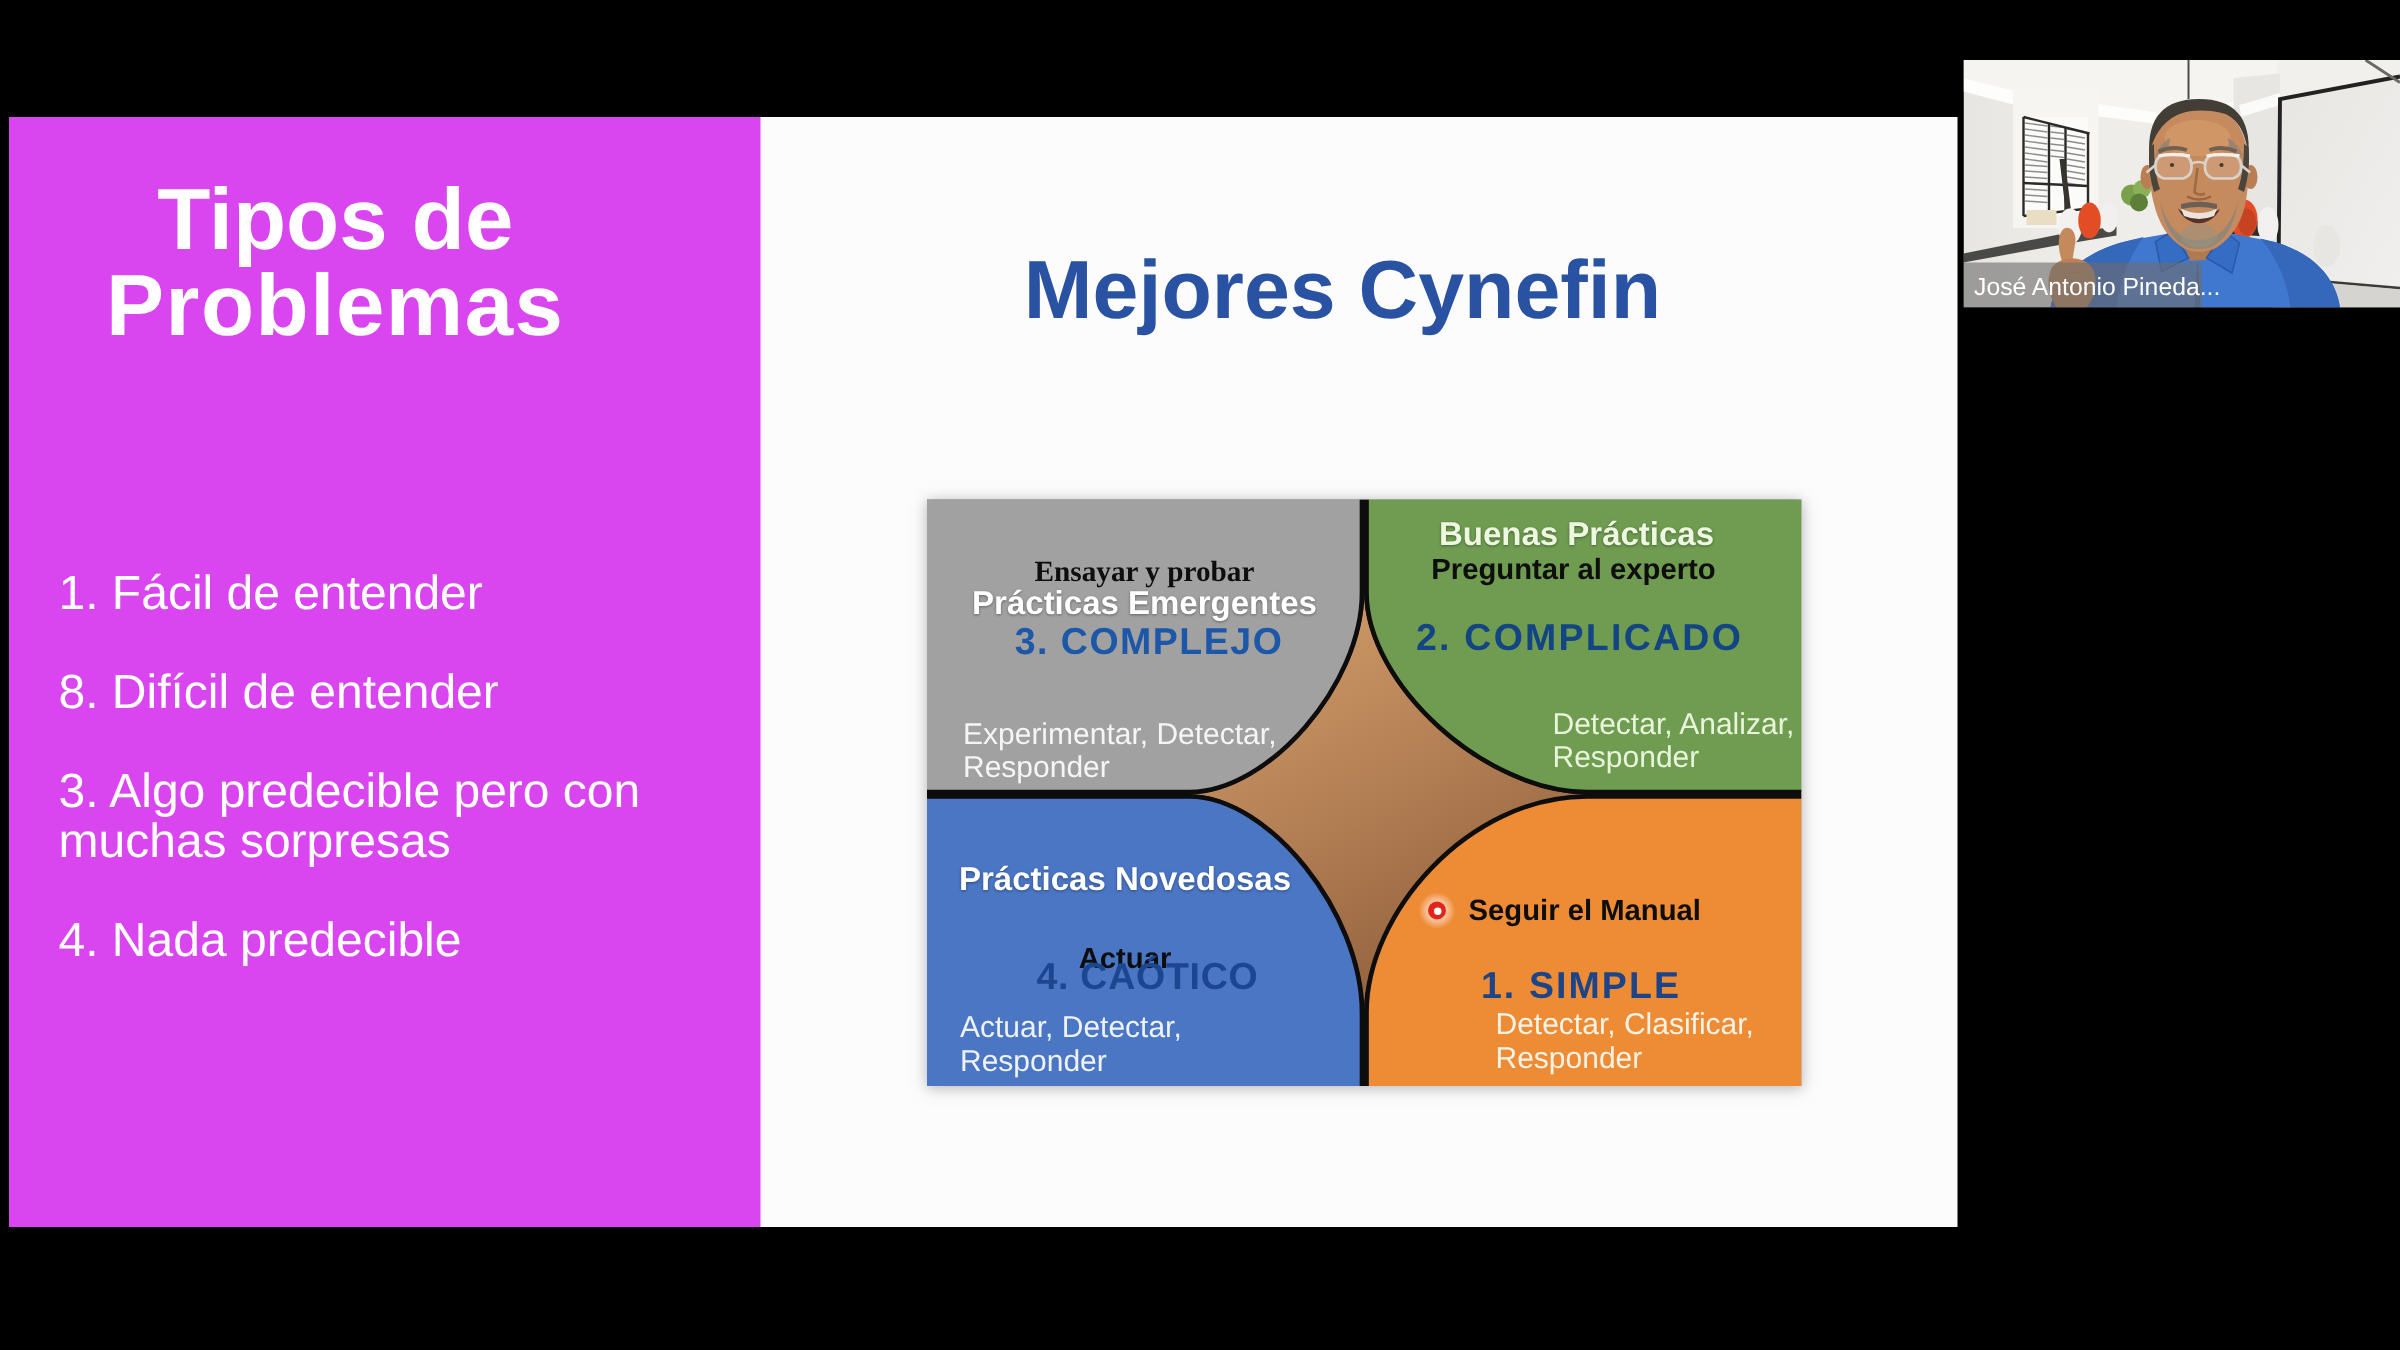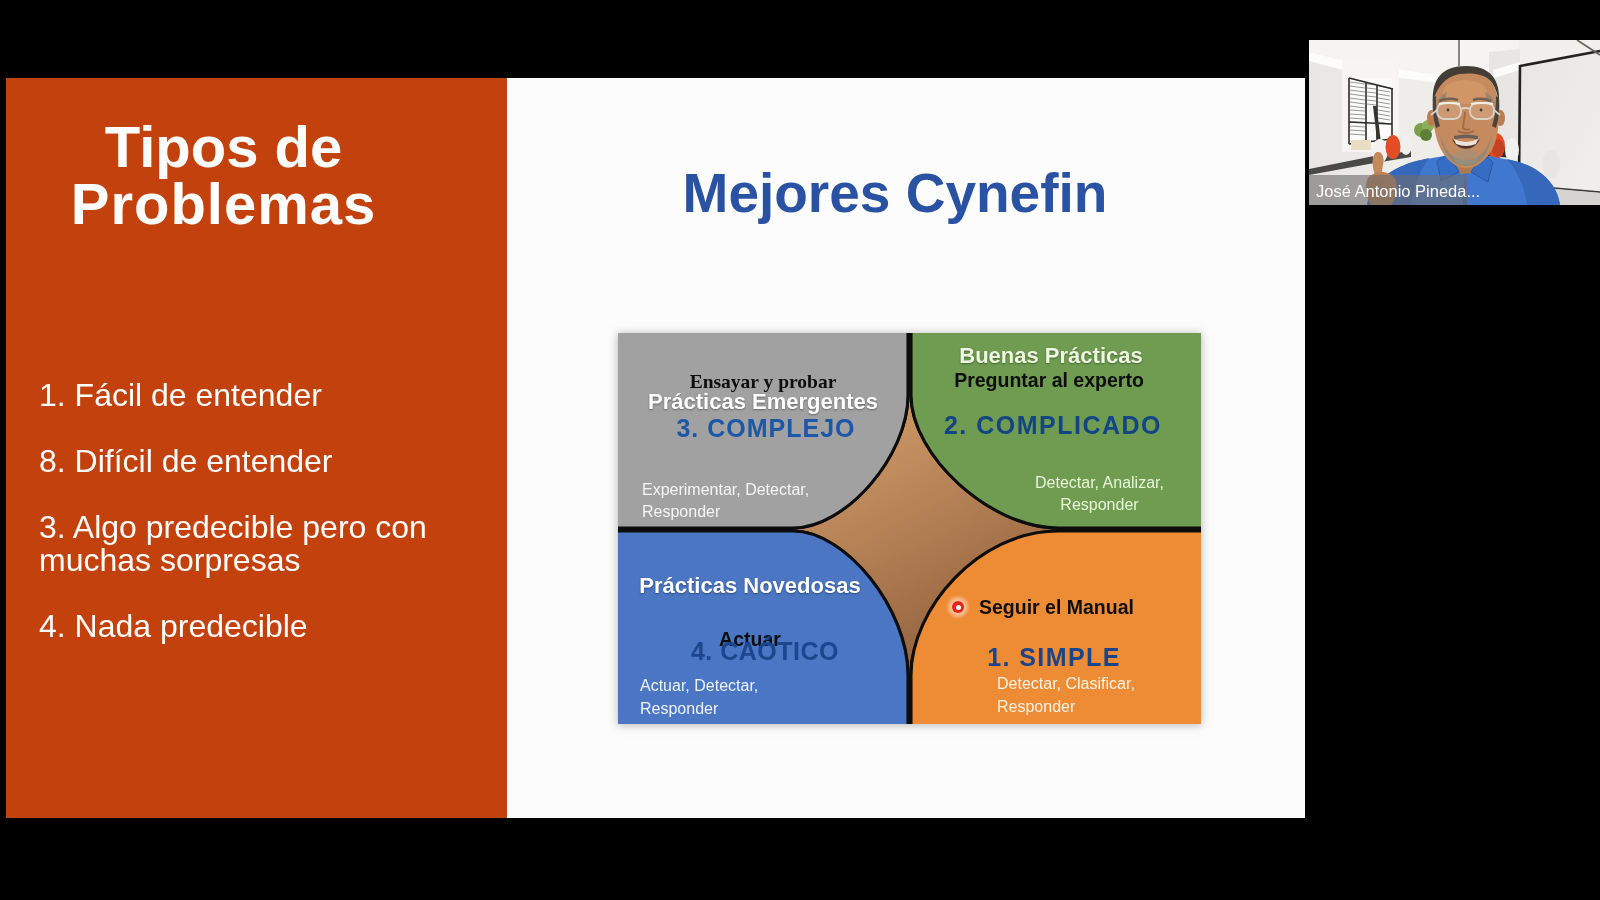--- a/index.html
+++ b/index.html
@@ -1,29 +1,29 @@
 <!DOCTYPE html>
 <html><head>
 <meta charset="utf-8">
 <style>
   html,body{margin:0;padding:0;}
   body{width:1600px;height:900px;background:#000;font-family:"Liberation Sans",sans-serif;position:relative;overflow:hidden;}
   .abs{position:absolute;}
   #slide{position:absolute;left:6px;top:78px;width:1299px;height:740px;background:#fcfcfc;}
-  #panel{position:absolute;left:0;top:0;width:501px;height:740px;background:#c2410c;}
+  #panel{position:absolute;left:0;top:0;width:501px;height:740px;background:#d946ef;}
   #ptitle{position:absolute;left:-33px;top:40px;width:501px;text-align:center;color:#fff;
           font-size:58px;line-height:57px;font-weight:bold;}
   .li{position:absolute;left:33px;color:#fff;font-size:32px;line-height:33px;font-weight:normal;white-space:nowrap;}
   #stitle{position:absolute;left:389px;top:87px;width:1000px;text-align:center;color:#2a52a2;
           font-size:55px;line-height:56px;font-weight:bold;}
   .qt{position:absolute;white-space:nowrap;}
   .qh{font-weight:bold;font-size:22px;line-height:23px;text-align:center;text-shadow:0 1px 2px rgba(0,0,0,0.38);}
   .qs{font-weight:bold;font-size:19.5px;line-height:21px;text-align:center;color:#0e0e0e;}
   .qn{font-weight:bold;font-size:25px;line-height:26px;text-align:center;}
-  .qa{font-weight:normal;font-size:16px;line-height:22px;text-align:left;}
+  .qa{font-weight:normal;font-size:20px;line-height:22px;text-align:left;}
 </style>
 </head>
 <body>
   <div id="slide">
     <div id="panel">
       <div id="ptitle"><span>Tipos de</span><br><span style="letter-spacing:1px;">Problemas</span></div>
       <div class="li" style="top:301px;">1. Fácil de entender</div>
       <div class="li" style="top:367px;">8. Difícil de entender</div>
       <div class="li" style="top:433px;">3. Algo predecible pero con<br>muchas sorpresas</div>
       <div class="li" style="top:532px;">4. Nada predecible</div>
@@ -53,21 +53,21 @@
     </svg>
 
     <div class="qt qh" style="left:537px;top:268px;width:440px;color:#ffffff;margin-top:44px;">Prácticas Emergentes</div>
     <div class="qt qs" style="left:537px;top:293px;width:440px;font-family:Liberation Serif, serif;">Ensayar y probar</div>
     <div class="qt qn" style="left:540px;top:337px;width:440px;color:#1d57a8;letter-spacing:1px;">3. COMPLEJO</div>
     <div class="qt qa" style="left:636px;top:401px;color:#f5f5f5;">Experimentar, Detectar,<br>Responder</div>
 
     <div class="qt qh" style="left:825px;top:266px;width:440px;color:#eef7e0;">Buenas Prácticas</div>
     <div class="qt qs" style="left:823px;top:292px;width:440px;">Preguntar al experto</div>
     <div class="qt qn" style="left:827px;top:334px;width:440px;color:#134484;letter-spacing:1.5px;">2. COMPLICADO</div>
-    <div class="qt qa" style="left:1029px;top:394px;color:#e8f5da;text-align:center;">Detectar, Analizar,<br>Responder</div>
+    <div class="qt qa" style="left:1029px;top:394px;color:#e8f5da;">Detectar, Analizar,<br>Responder</div>
 
     <div class="qt qh" style="left:524px;top:496px;width:440px;color:#ffffff;">Prácticas Novedosas</div>
     <div class="qt qs" style="left:524px;top:520px;width:440px;margin-top:31px;">Actuar</div>
     <div class="qt qn" style="left:539px;top:560px;width:440px;color:#1c4690;letter-spacing:0.5px;">4. CAÓTICO</div>
     <div class="qt qa" style="left:634px;top:596px;color:#eef2fa;line-height:23px;">Actuar, Detectar,<br>Responder</div>
 
     <div class="qt qs" style="left:973px;top:519px;text-align:left;">Seguir el Manual</div>
     <div class="qt qn" style="left:828px;top:566px;width:440px;color:#1b4489;letter-spacing:1.4px;">1. SIMPLE</div>
     <div class="qt qa" style="left:991px;top:594px;color:#faf3e6;line-height:23px;">Detectar, Clasificar,<br>Responder</div>
 

